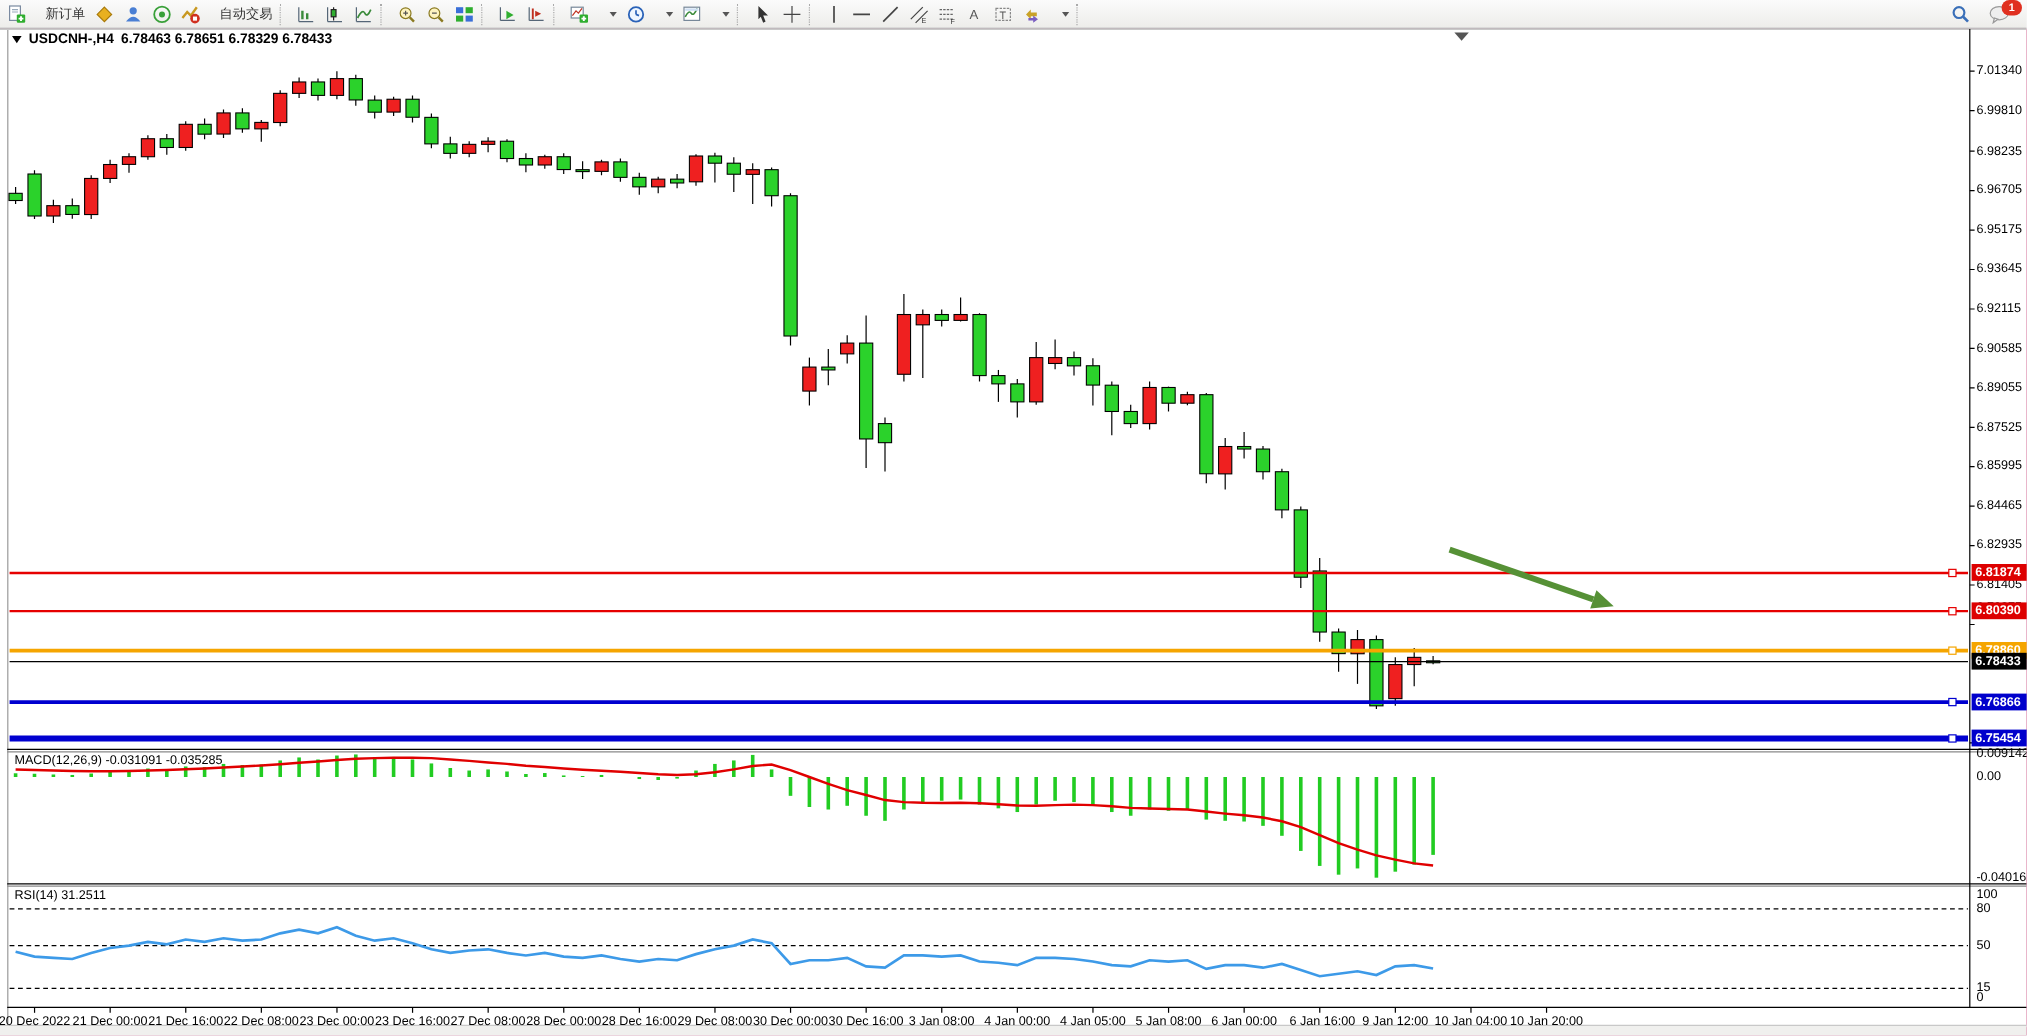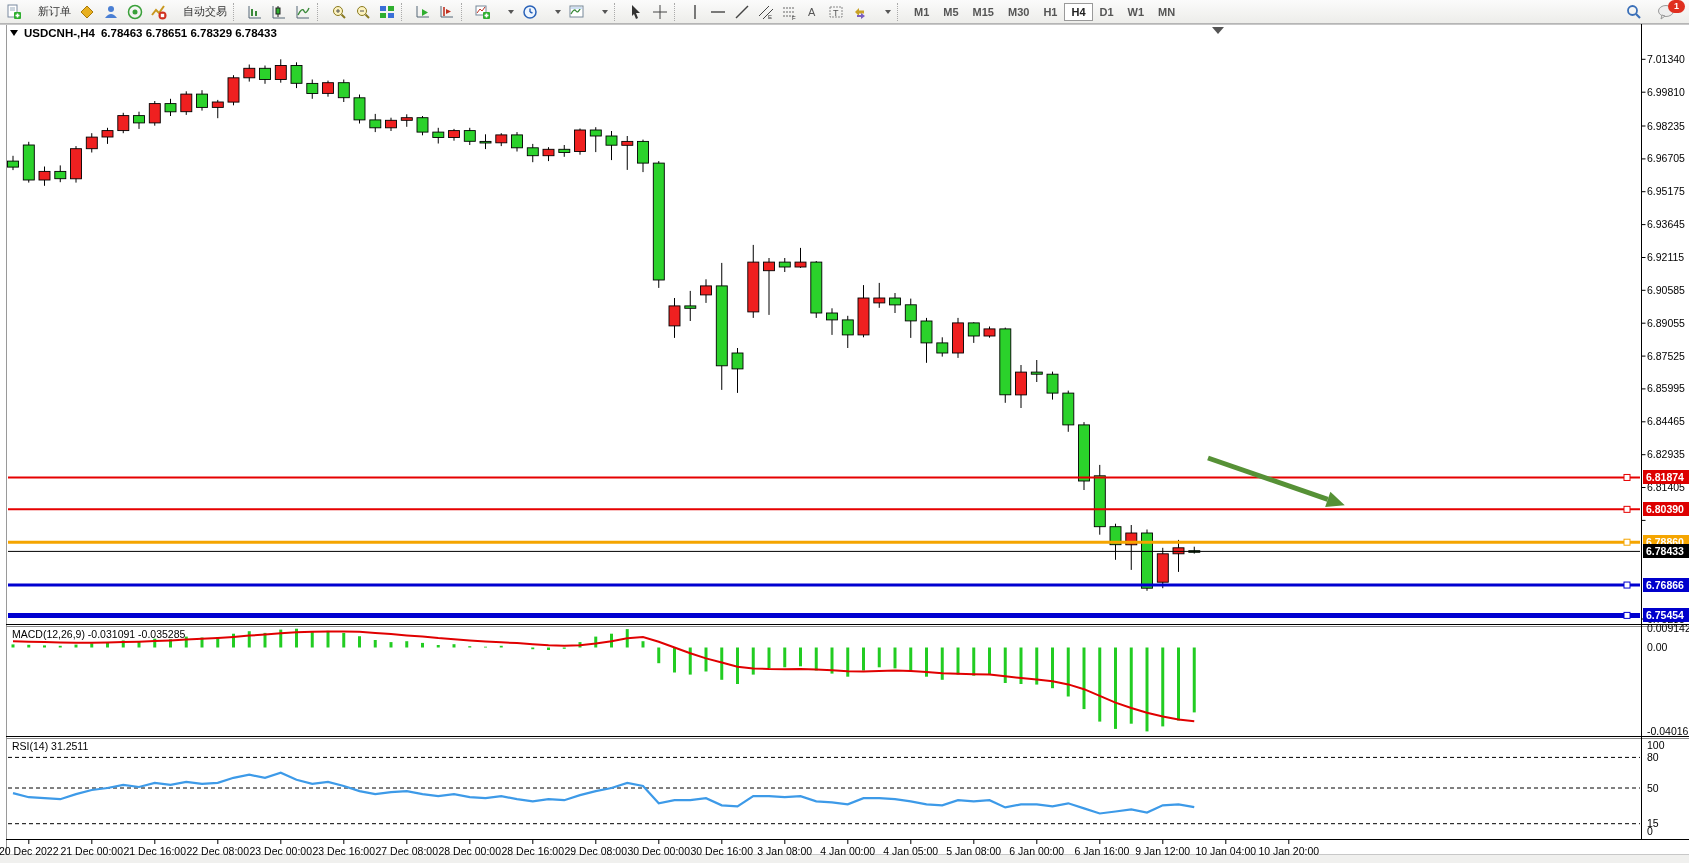--- a/index.html
+++ b/index.html
@@ -281,31 +281,20 @@
           <span>
             <svg width="16" height="16">
               <path d="M3 8 l4 -4 v2.5 h5 v3 h-5 v2.5 z" fill="#c9a227"></path>
               <path d="M13 12 l-4 3 v-2 h-4 v-2 h4 v-2 z" fill="#7a5ec0"></path>
             </svg>
           </span>
           <span class="tb-caret"></span>
         </div>
     </div>
     <div class="tb-sep"></div>
-    <div class="tb-group" id="tf-group">
-        <div class="tf-btn">M1</div>
-        <div class="tf-btn">M5</div>
-        <div class="tf-btn">M15</div>
-        <div class="tf-btn">M30</div>
-        <div class="tf-btn">H1</div>
-        <div class="tf-btn active">H4</div>
-        <div class="tf-btn">D1</div>
-        <div class="tf-btn">W1</div>
-        <div class="tf-btn">MN</div>
-      </div>
     <div class="tb-right">
       <div class="tb-btn">
           <span>
             <svg width="18" height="18">
               <circle cx="7.5" cy="7.5" r="4.5" fill="none" stroke="#3a6fb8" stroke-width="1.8"></circle>
               <line x1="11" y1="11" x2="15" y2="15" stroke="#3a6fb8" stroke-width="2.2"></line>
             </svg>
           </span>
         </div>
       <div class="tb-btn notif">

